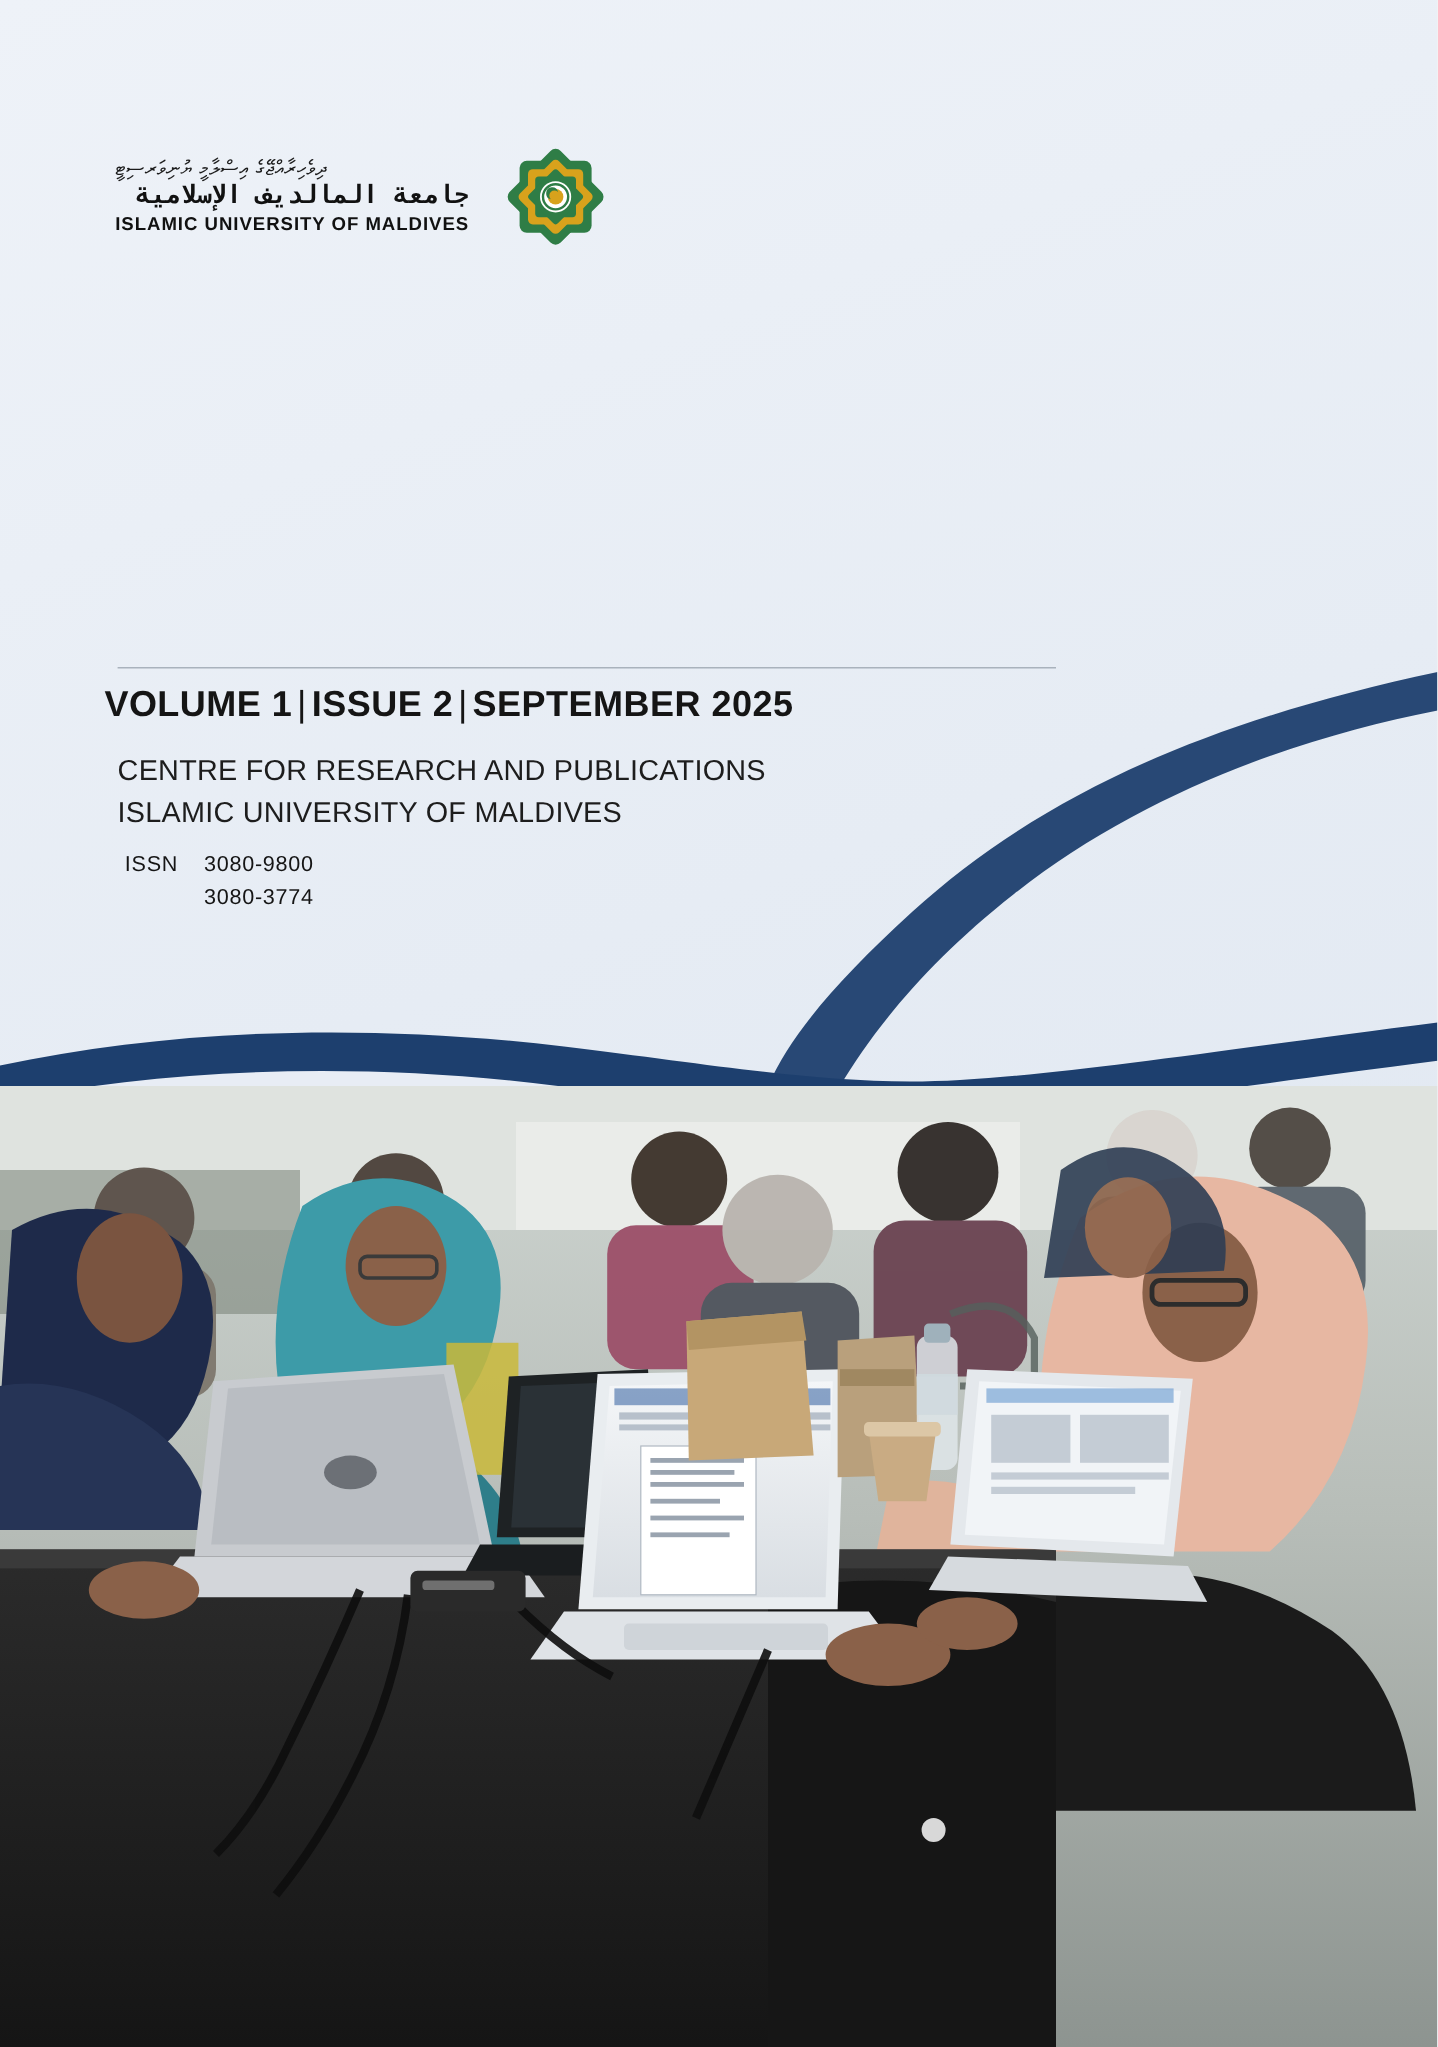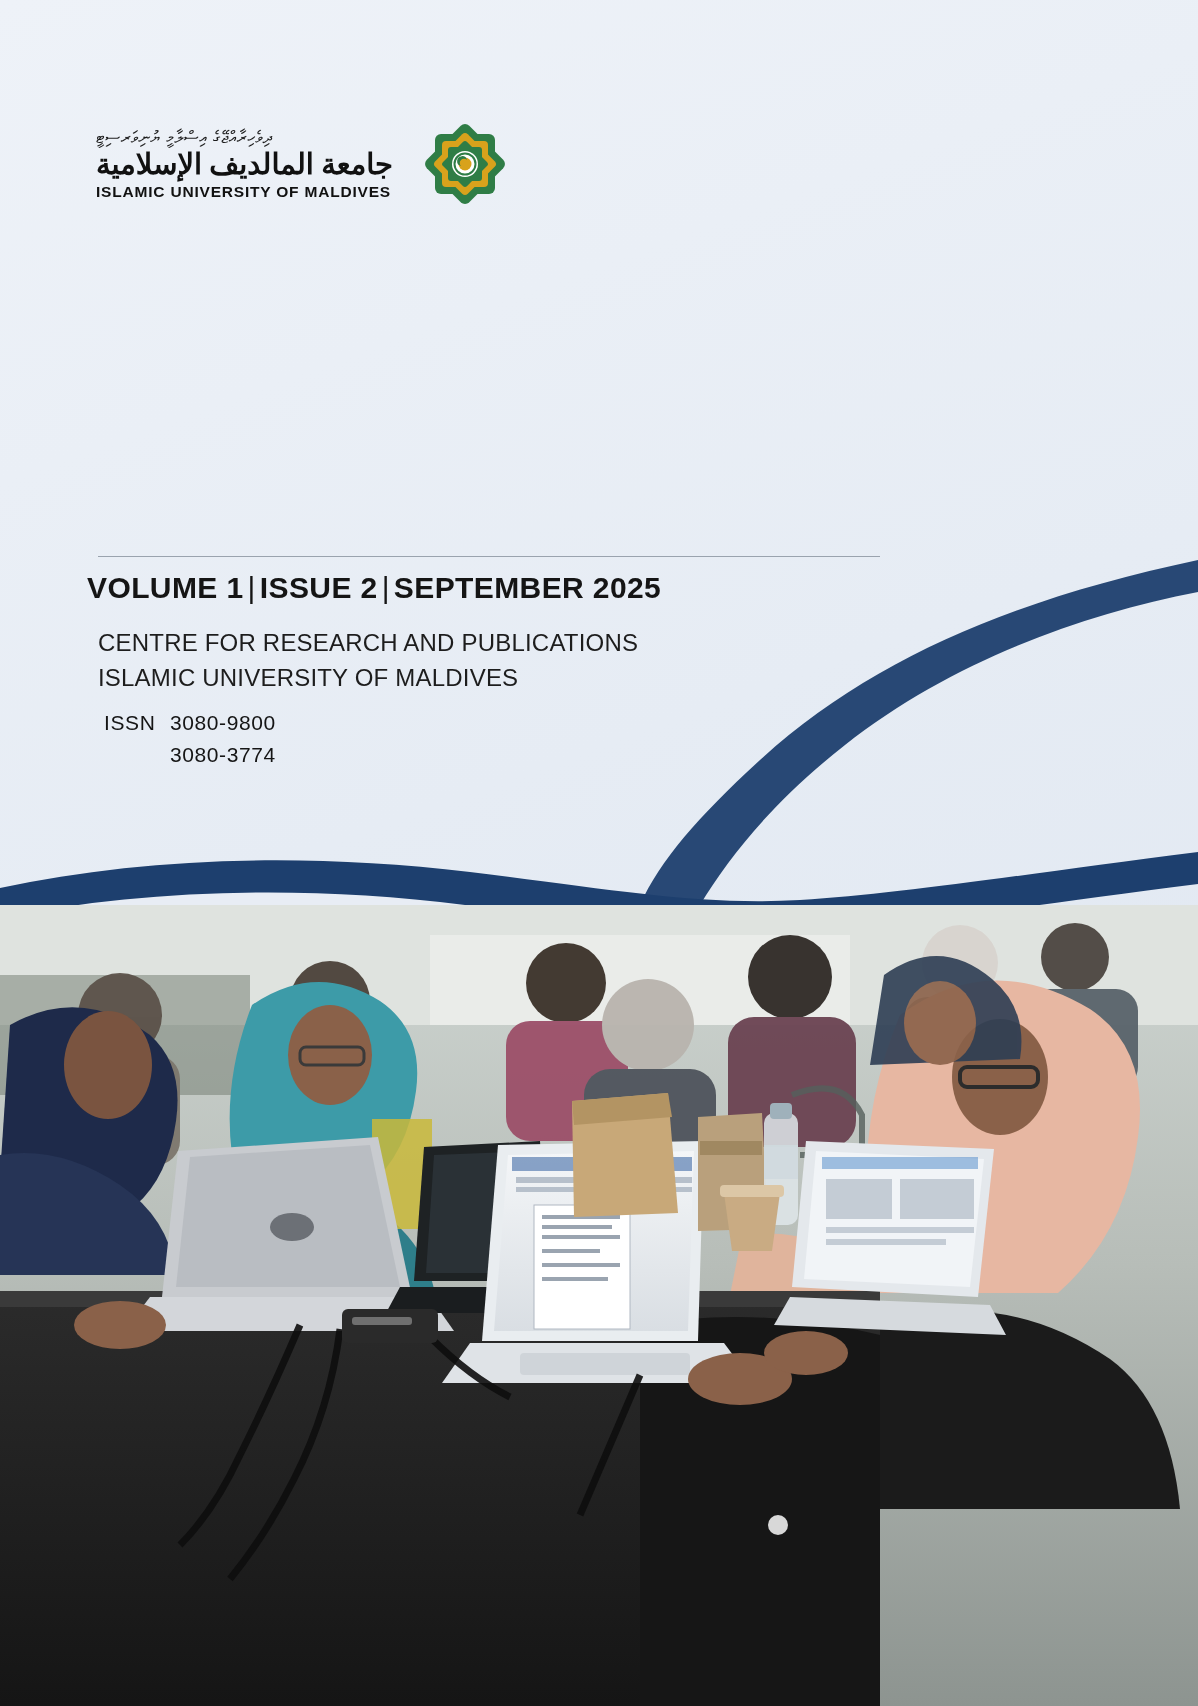--- a/index.html
+++ b/index.html
@@ -38,22 +38,22 @@
   }
   .thaana {
     font-family: "DejaVu Sans", sans-serif;
     font-size: 17px;
     color: #1b1b1b;
     letter-spacing: 0.5px;
     margin-bottom: 4px;
     white-space: nowrap;
   }
   .arabic {
-    font-family: Liberation Serif, serif;
-    font-size: 29px;
+    font-family: Liberation Mono, monospace;
+    font-size: 21px;
     font-weight: bold;
     color: #111111;
     margin-bottom: 5px;
     white-space: nowrap;
     direction: rtl;
   }
   .eng-name {
     font-family: "Liberation Sans", sans-serif;
     font-size: 15.5px;
     font-weight: bold;
@@ -115,21 +115,21 @@
     color: #1d1d1d;
     letter-spacing: 0.2px;
   }
   .publisher span { display: block; white-space: nowrap; }
 
   
   .issn {
     position: absolute;
     left: 104px;
     top: 707px;
-    font-size: 21px;
+    font-size: 18px;
     line-height: 1.5;
     color: #151515;
     letter-spacing: 0.6px;
   }
   .issn-row { display: flex; }
   .issn-label { width: 66px; }
   .issn-values { display: flex; flex-direction: column; }
 
   
   .wave-svg {

